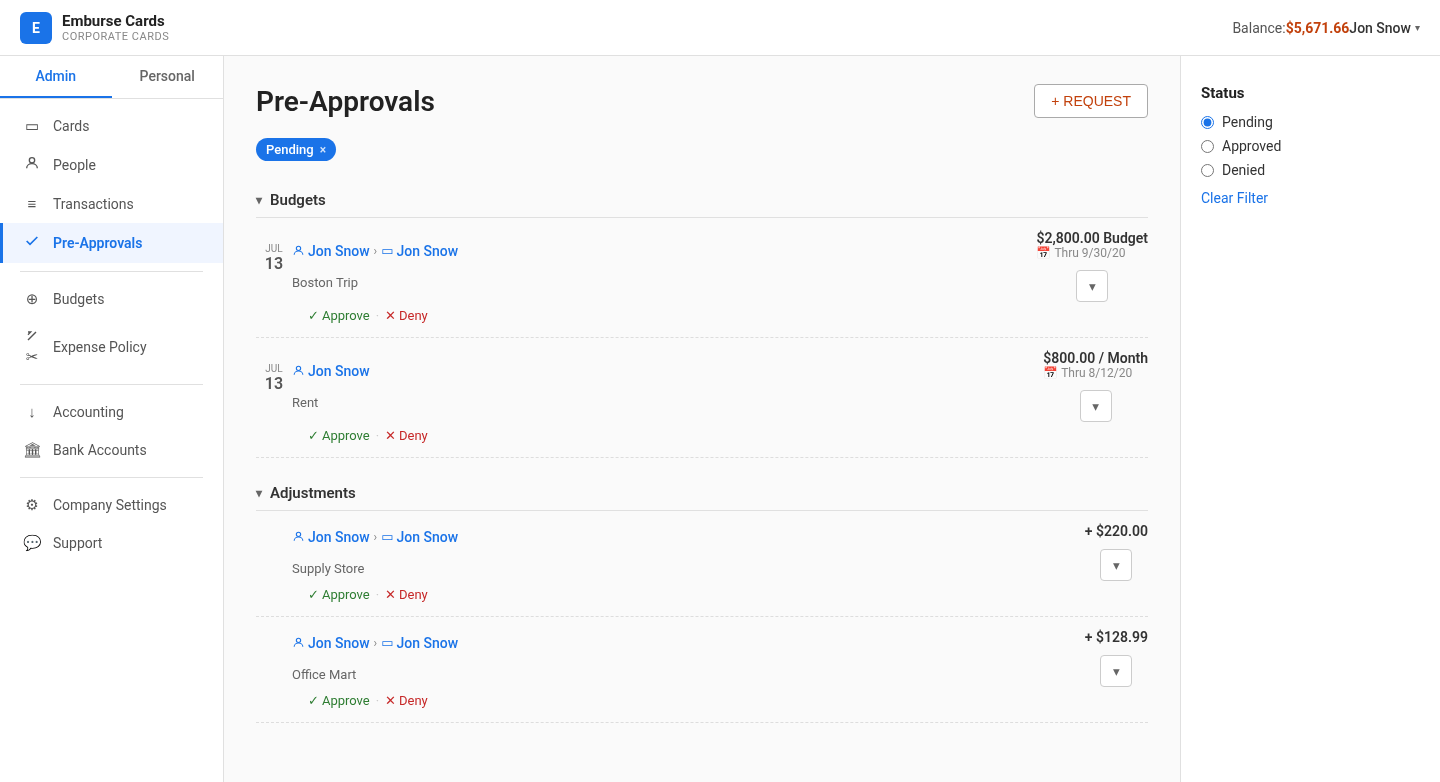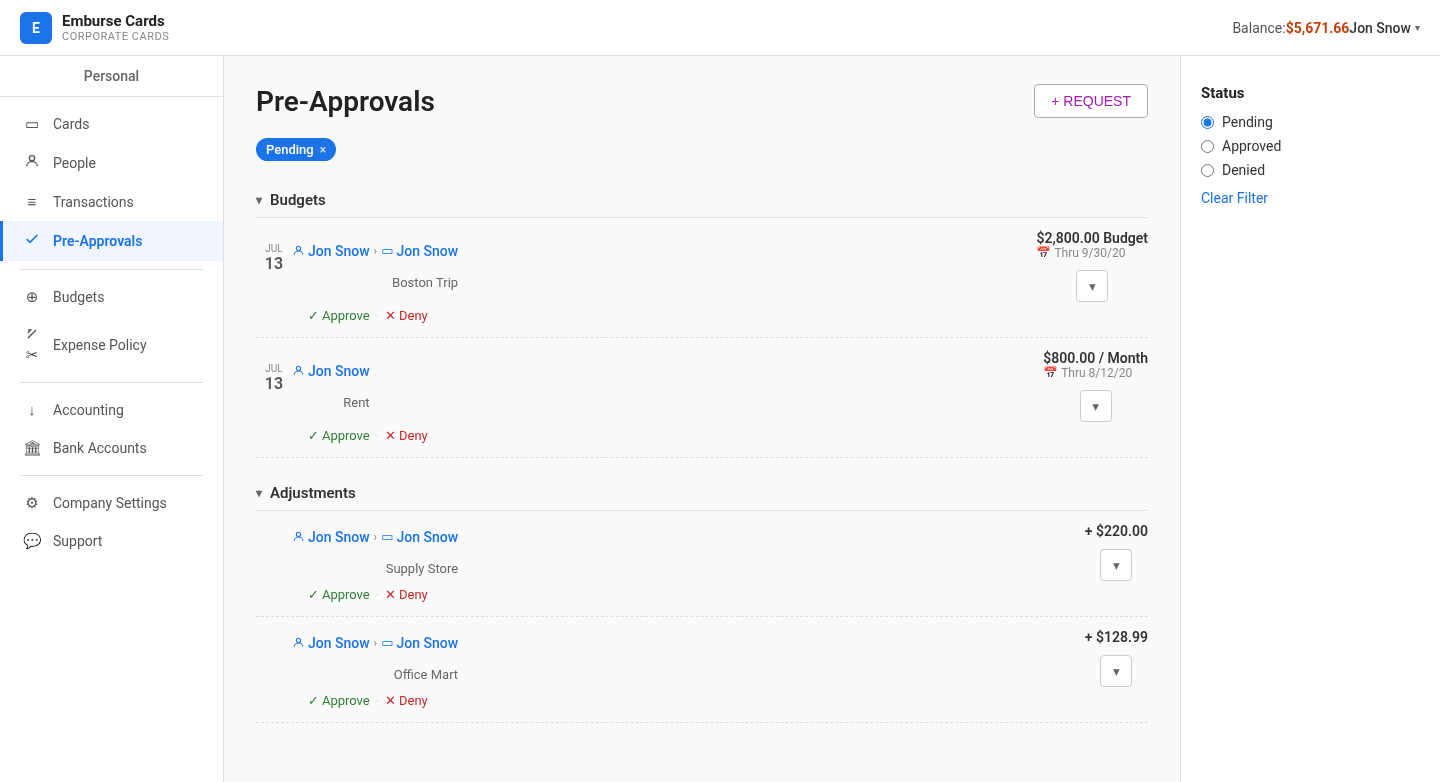--- a/index.html
+++ b/index.html
@@ -54,21 +54,21 @@
     .main { margin-left: 224px; flex: 1; padding: 0; background: #fafafa; }
     .content-area { display: flex; }
     .content-main { flex: 1; padding: 28px 32px; }
     .content-sidebar { width: 260px; min-width: 260px; padding: 28px 20px; border-left: 1px solid #e0e0e0; background: #fff; min-height: calc(100vh - 56px); }
 
     
     .page-header { display: flex; align-items: center; justify-content: space-between; margin-bottom: 20px; }
     .page-title { font-size: 28px; font-weight: 600; color: #222; }
     .btn-request {
       background: #fff; border: 1px solid #aaa; padding: 8px 16px;
-      border-radius: 4px; cursor: pointer; font-size: 14px; color: #a21caf; font-weight: 500;
+      border-radius: 4px; cursor: pointer; font-size: 14px; color: #c2410c; font-weight: 500;
     }
 
     
     .filter-tags { display: flex; gap: 8px; margin-bottom: 20px; }
     .filter-tag {
       display: flex; align-items: center; gap: 6px;
       background: #1a73e8; color: #fff; padding: 4px 10px;
       border-radius: 16px; font-size: 13px; font-weight: 500;
     }
     .filter-tag-close { cursor: pointer; font-size: 12px; opacity: 0.8; }
@@ -88,21 +88,21 @@
     .approval-item-row { display: flex; align-items: center; justify-content: space-between; }
     .approval-item-left { display: flex; align-items: flex-start; gap: 0; }
     .approval-date { display: flex; flex-direction: column; align-items: center; color: #888; font-size: 12px; min-width: 36px; }
     .approval-date-month { text-transform: uppercase; font-size: 10px; }
     .approval-date-day { font-size: 16px; font-weight: 600; color: #555; }
     .approval-info { flex: 1; }
     .approval-people { display: flex; align-items: center; gap: 4px; font-size: 14px; }
     .approval-person { color: #1a73e8; font-weight: 500; display: flex; align-items: center; gap: 3px; }
     .approval-arrow { color: #888; font-size: 12px; }
     .approval-card-icon { color: #1a73e8; font-size: 13px; }
-    .approval-desc { color: #666; font-size: 13px; margin-top: 16px; text-align: right; }
+    .approval-desc { color: #666; font-size: 13px; margin-top: 16px; }
     .approval-right { display: flex; align-items: center; gap: 10px; flex-direction: column; }
     .approval-amount { text-align: right; }
     .approval-amount-main { font-size: 14px; font-weight: 600; color: #333; }
     .approval-amount-sub { font-size: 12px; color: #888; display: flex; align-items: center; gap: 3px; }
     .dropdown-btn {
       width: 32px; height: 32px; border: 1px solid #ccc; border-radius: 4px;
       background: #fff; cursor: pointer; display: flex; align-items: center; justify-content: center;
       color: #666;
     }
     .approval-actions { display: flex; align-items: center; gap: 6px; padding: 6px 0 2px 52px; font-size: 13px; }
@@ -146,20 +146,21 @@
       <span>Jon Snow</span>
       <span class="chevron-down">▾</span>
     </div>
   </div>
 </header>
 
 <div class="layout">
 
   <aside class="sidebar">
     <div class="sidebar-tabs">
+      <div class="sidebar-tab active">Admin</div>
       <div class="sidebar-tab">Personal</div>
     </div>
     <nav class="sidebar-nav">
       <div class="sidebar-item">
         <span class="sidebar-icon">▭</span>
         <span>Cards</span>
       </div>
       <div class="sidebar-item">
         <span class="sidebar-icon">
           <svg width="16" height="16" viewBox="0 0 24 24" fill="none" stroke="currentColor" stroke-width="2">

